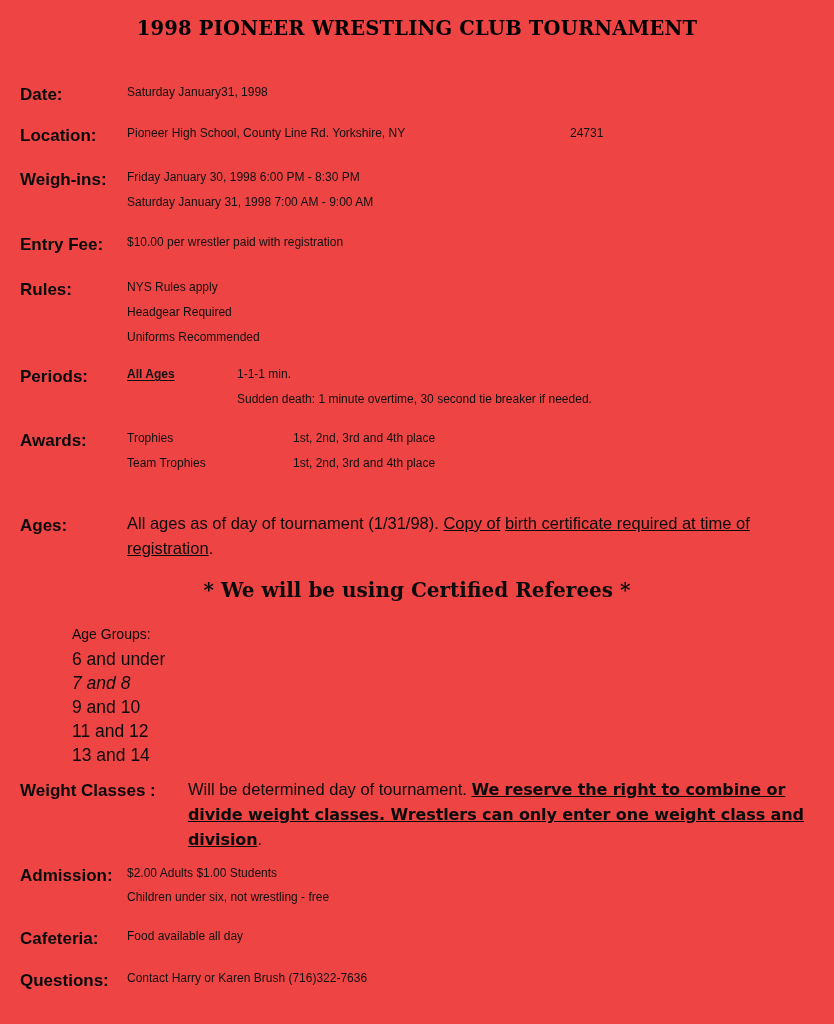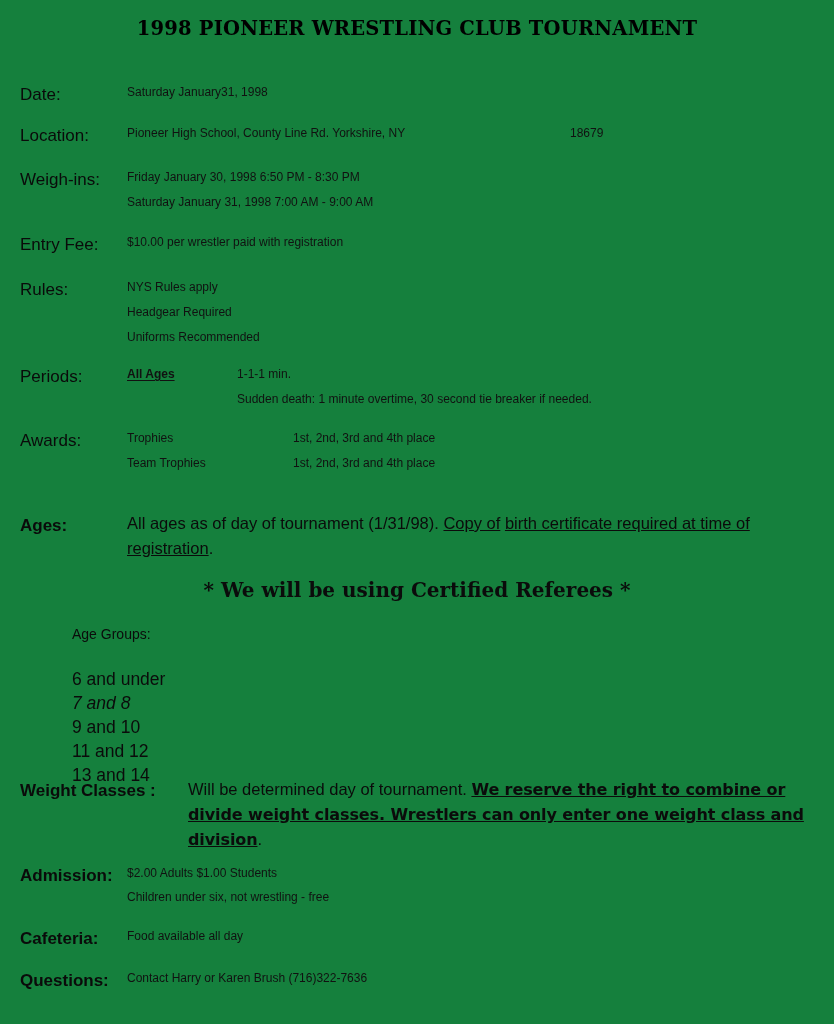--- a/index.html
+++ b/index.html
@@ -14,21 +14,21 @@
     position: relative;
     overflow: hidden;
     font-family: "Liberation Sans", sans-serif;
     color: #0b0b0b;
     -webkit-font-smoothing: none;
   }
 
   .page {
     position: absolute;
     inset: 0;
-    background: #15803d;
+    background: #ef4444;
   }
 
   
   .doc-title {
     position: absolute;
     left: 0;
     top: 17px;
     width: 834px;
     text-align: center;
     font-family: "DejaVu Serif", serif;
@@ -41,21 +41,21 @@
   
   .row {
     position: absolute;
     left: 0;
     width: 834px;
   }
   .label {
     position: absolute;
     left: 20px;
     font-size: 17px;
-    font-weight: 400;
+    font-weight: 700;
     white-space: nowrap;
     color: #0a0a0a;
   }
   .label.thin { font-weight: 700; }
   .content {
     position: absolute;
     left: 127px;
     font-size: 12px;
     white-space: nowrap;
     color: #111;
@@ -107,21 +107,20 @@
     left: 31px;
     top: 626px;
     font-size: 14px;
     font-weight: 500;
     margin-left: 41px;
   }
   .agegroup-item {
     position: absolute;
     left: 72px;
     font-size: 17.5px;
-    margin-top: 20px;
   }
 
   .underline-allages {
     text-decoration: underline;
     text-underline-offset: 2px;
     font-weight: 600;
   }
 </style>
 </head>
 <body>
@@ -131,26 +130,26 @@
   <div class="doc-title">1998 PIONEER WRESTLING CLUB TOURNAMENT</div>
 
   <div class="row" style="top:85px;">
     <span class="label">Date:</span>
     <span class="content">Saturday January31, 1998</span>
   </div>
 
   <div class="row" style="top:126px;">
     <span class="label">Location:</span>
     <span class="content">Pioneer High School, County Line Rd. Yorkshire, NY</span>
-    <span class="content" style="left:570px;">18679</span>
+    <span class="content" style="left:570px;">24731</span>
   </div>
 
   <div class="row" style="top:170px;">
     <span class="label">Weigh-ins:</span>
-    <span class="content">Friday January 30, 1998     6:50 PM - 8:30 PM</span>
+    <span class="content">Friday January 30, 1998     6:00 PM - 8:30 PM</span>
   </div>
   <div class="row" style="top:195px;">
     <span class="content">Saturday January 31, 1998  7:00 AM - 9:00 AM</span>
   </div>
 
   <div class="row" style="top:235px;">
     <span class="label">Entry Fee:</span>
     <span class="content">$10.00 per wrestler paid with registration</span>
   </div>
 

